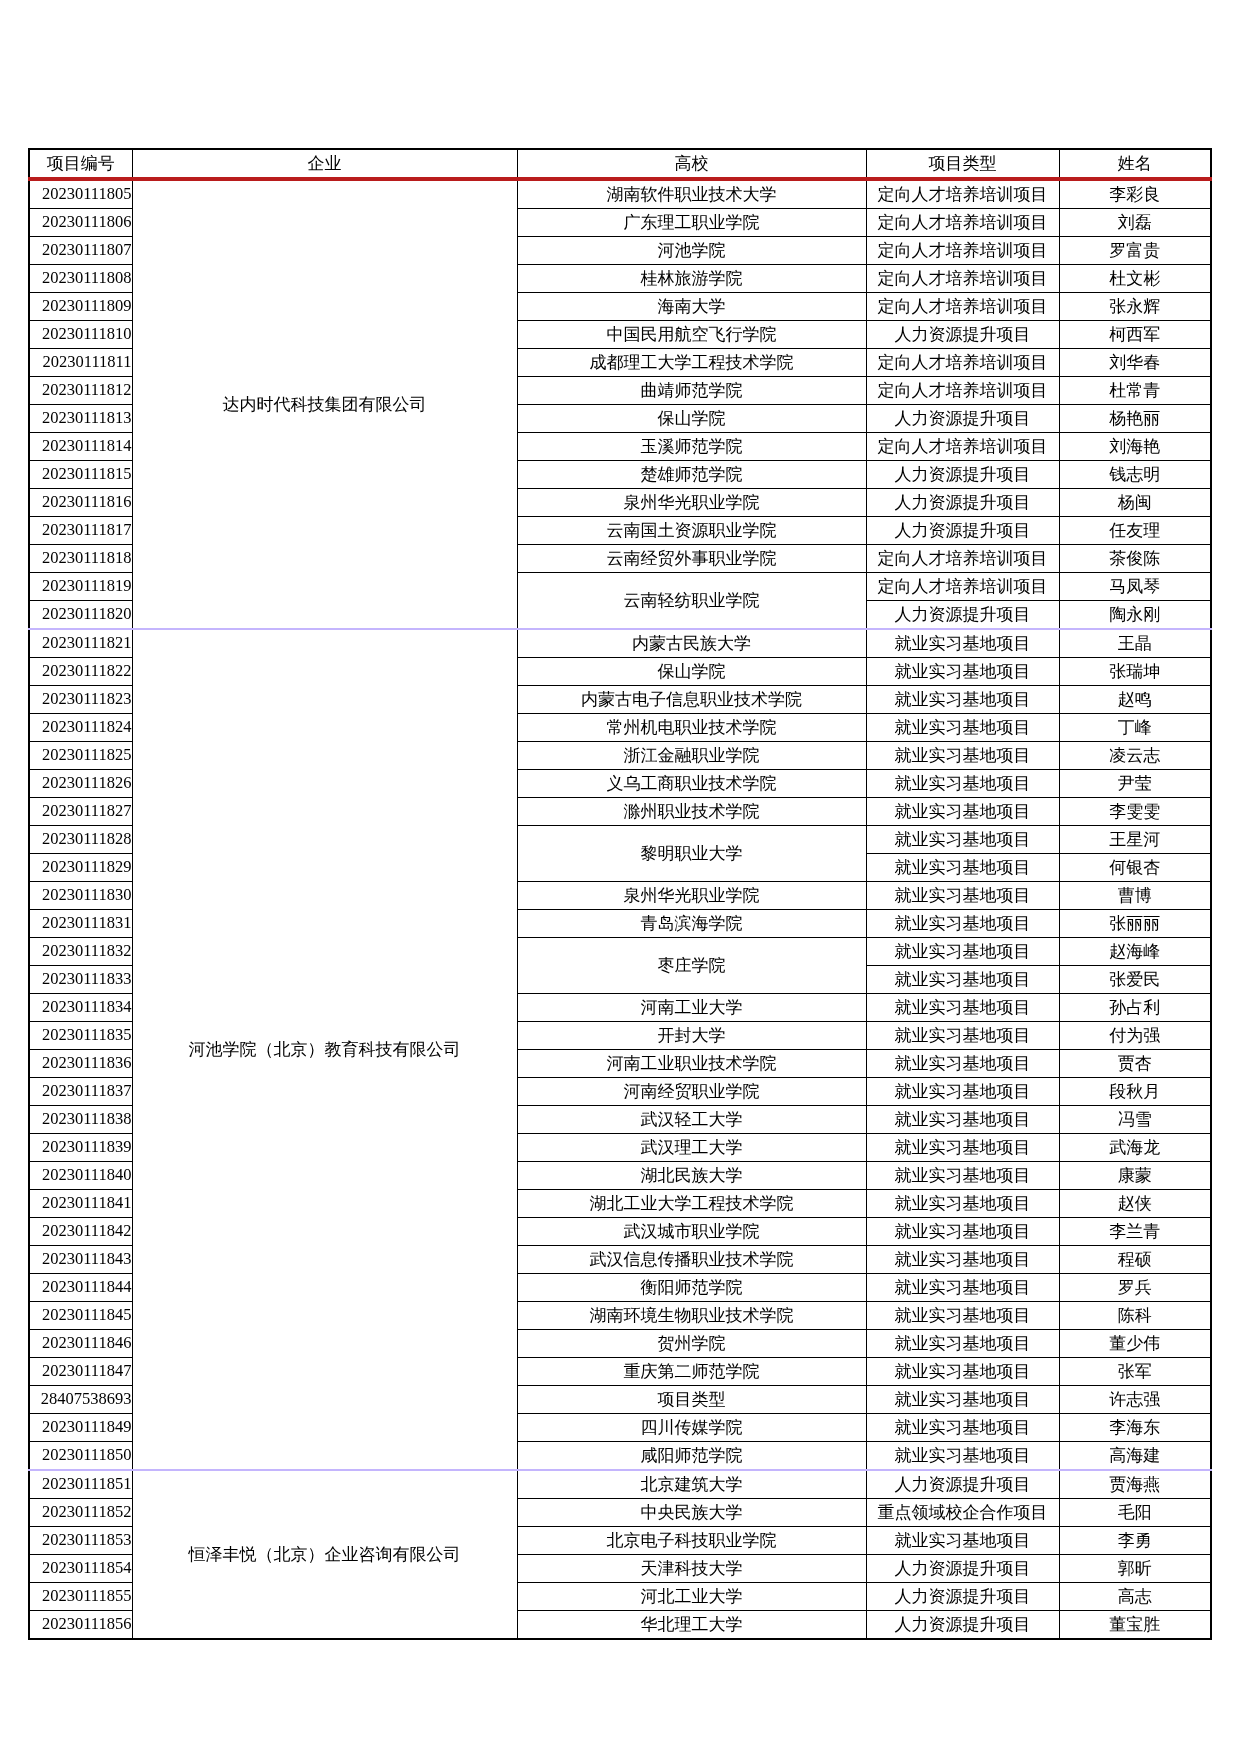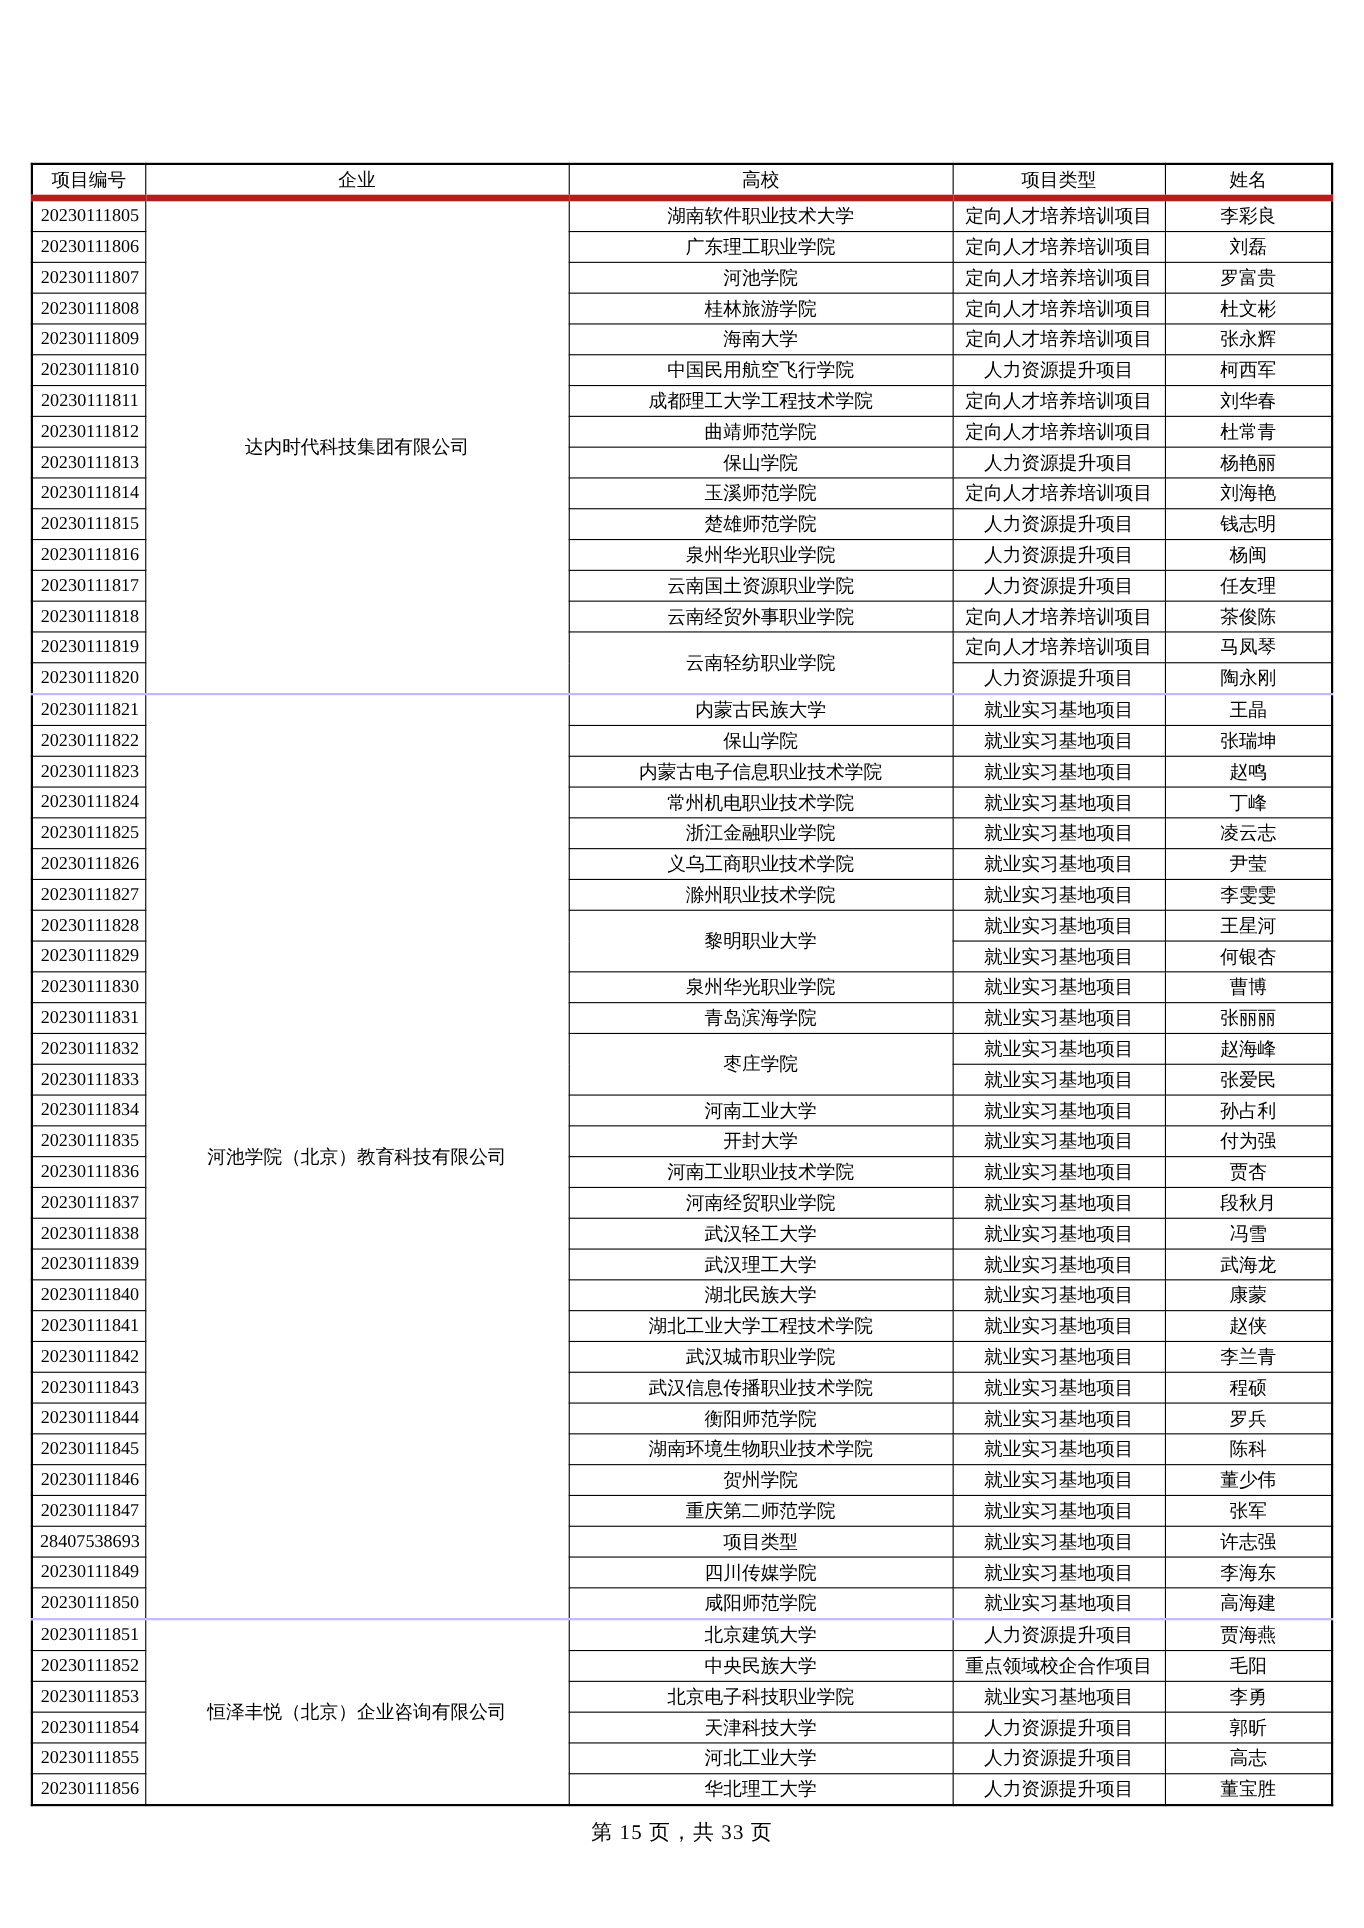--- a/index.html
+++ b/index.html
@@ -34,25 +34,25 @@
     padding: 0;
     font-size: 17px;
     font-weight: normal;
     text-align: center;
     vertical-align: middle;
     white-space: nowrap;
     overflow: hidden;
     line-height: 1;
   }
   .data-table thead th {
-    border-bottom: 6px solid #b91c1c;
+    border-bottom: 4px solid #b91c1c;
     height: 27px;
   }
   .data-table td.id-cell {
-    text-align: center;
+    text-align: right;
     padding-left: 2px;
     font-size: 16.5px;
   }
   .data-table tr.group-start td {
     border-top: 2px solid #c4b5fd;
   }
   .page-footer {
     position: absolute;
     left: 0;
     top: 1653px;
@@ -393,15 +393,14 @@
         </tr>
         <tr>
           <td class="id-cell">20230111856</td>
           <td class="school-cell">华北理工大学</td>
           <td class="type-cell">人力资源提升项目</td>
           <td class="name-cell">董宝胜</td>
         </tr>
       </tbody>
   </table>
 
-  <div class="page-footer">第 15 页，共 33 页</div>
 
 </div>
 
 </body></html>

